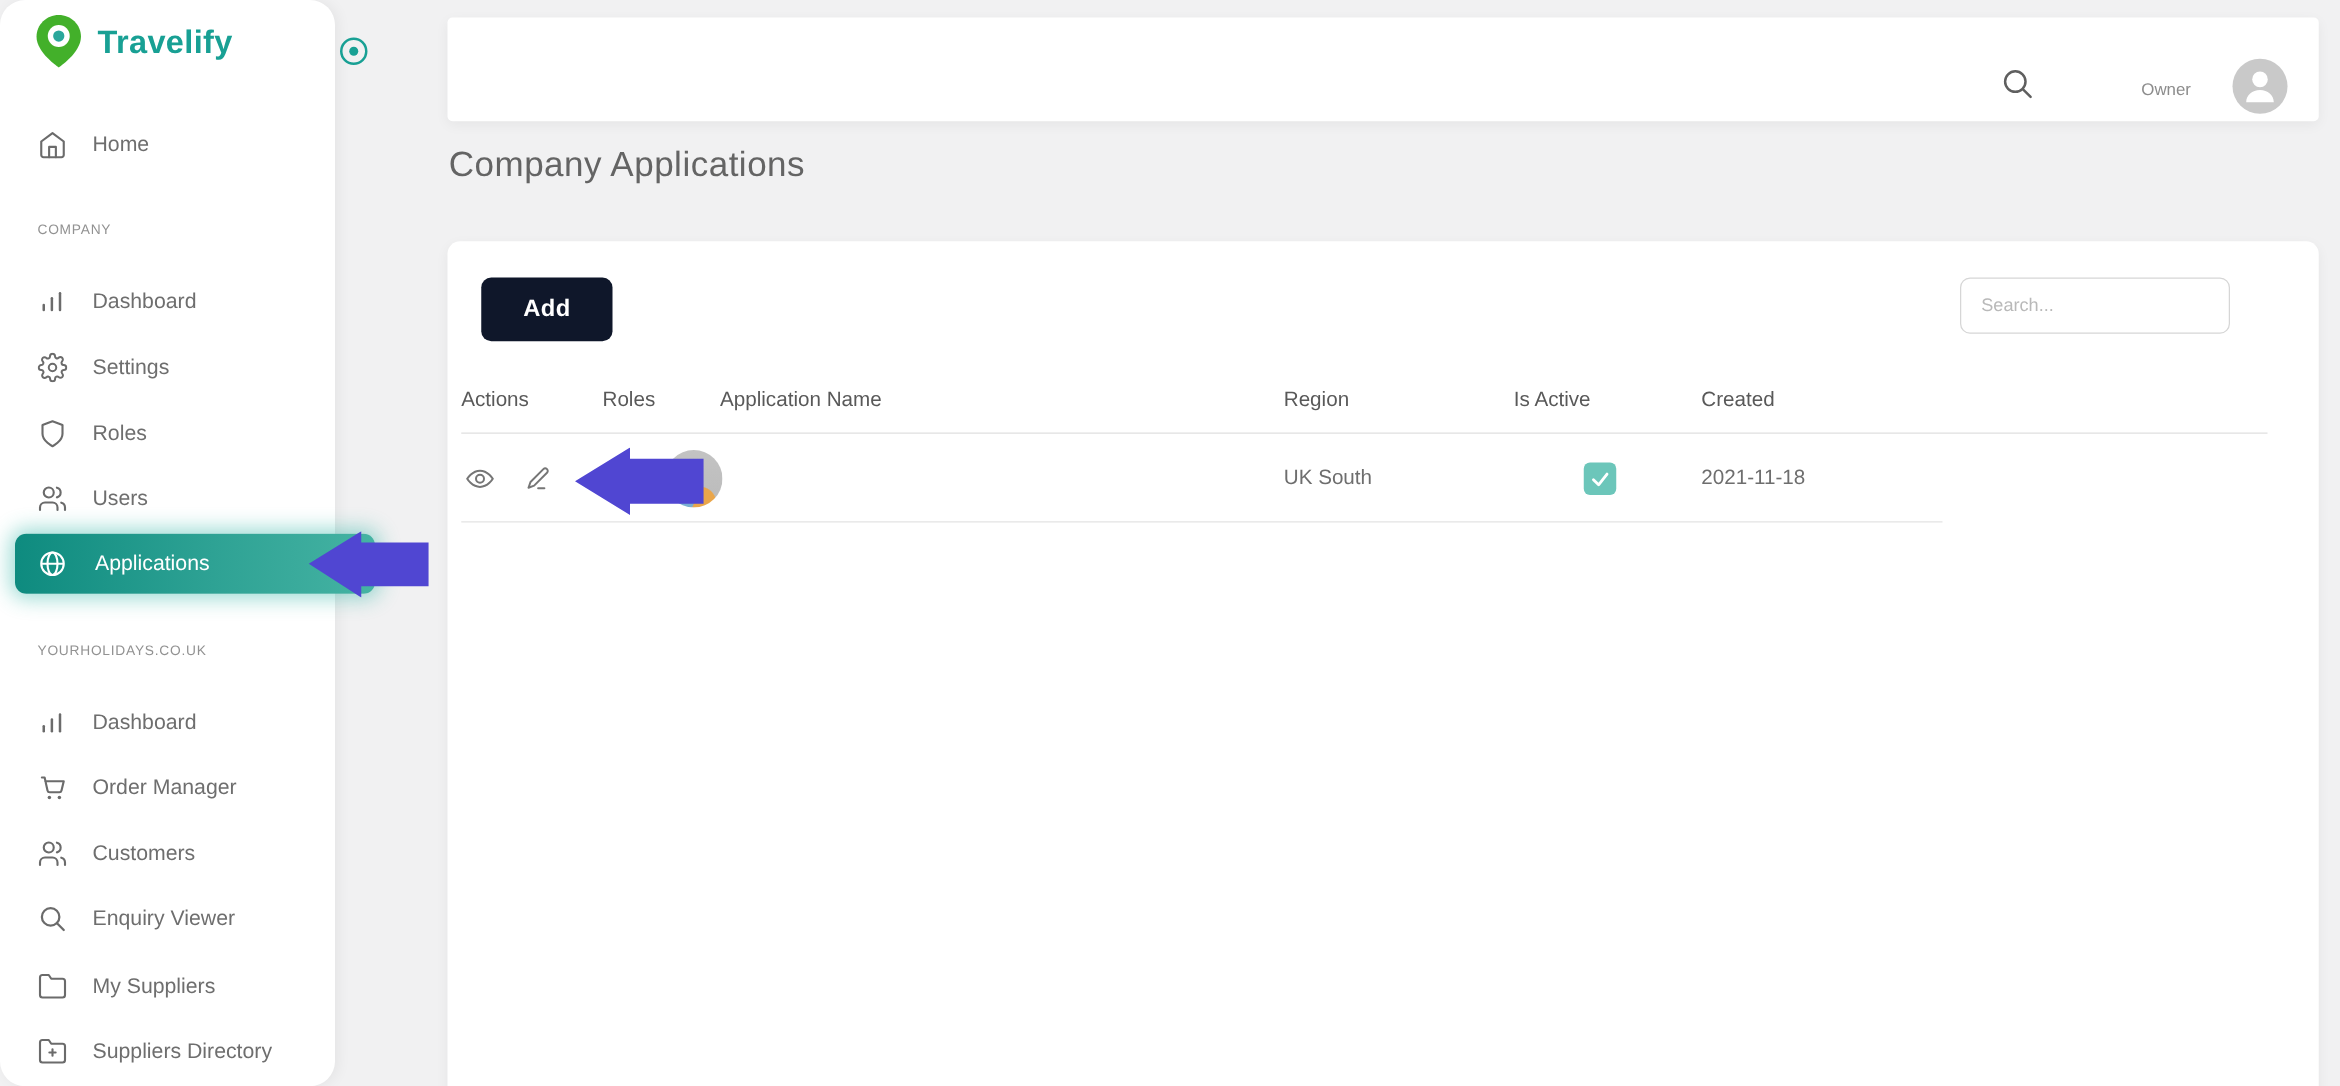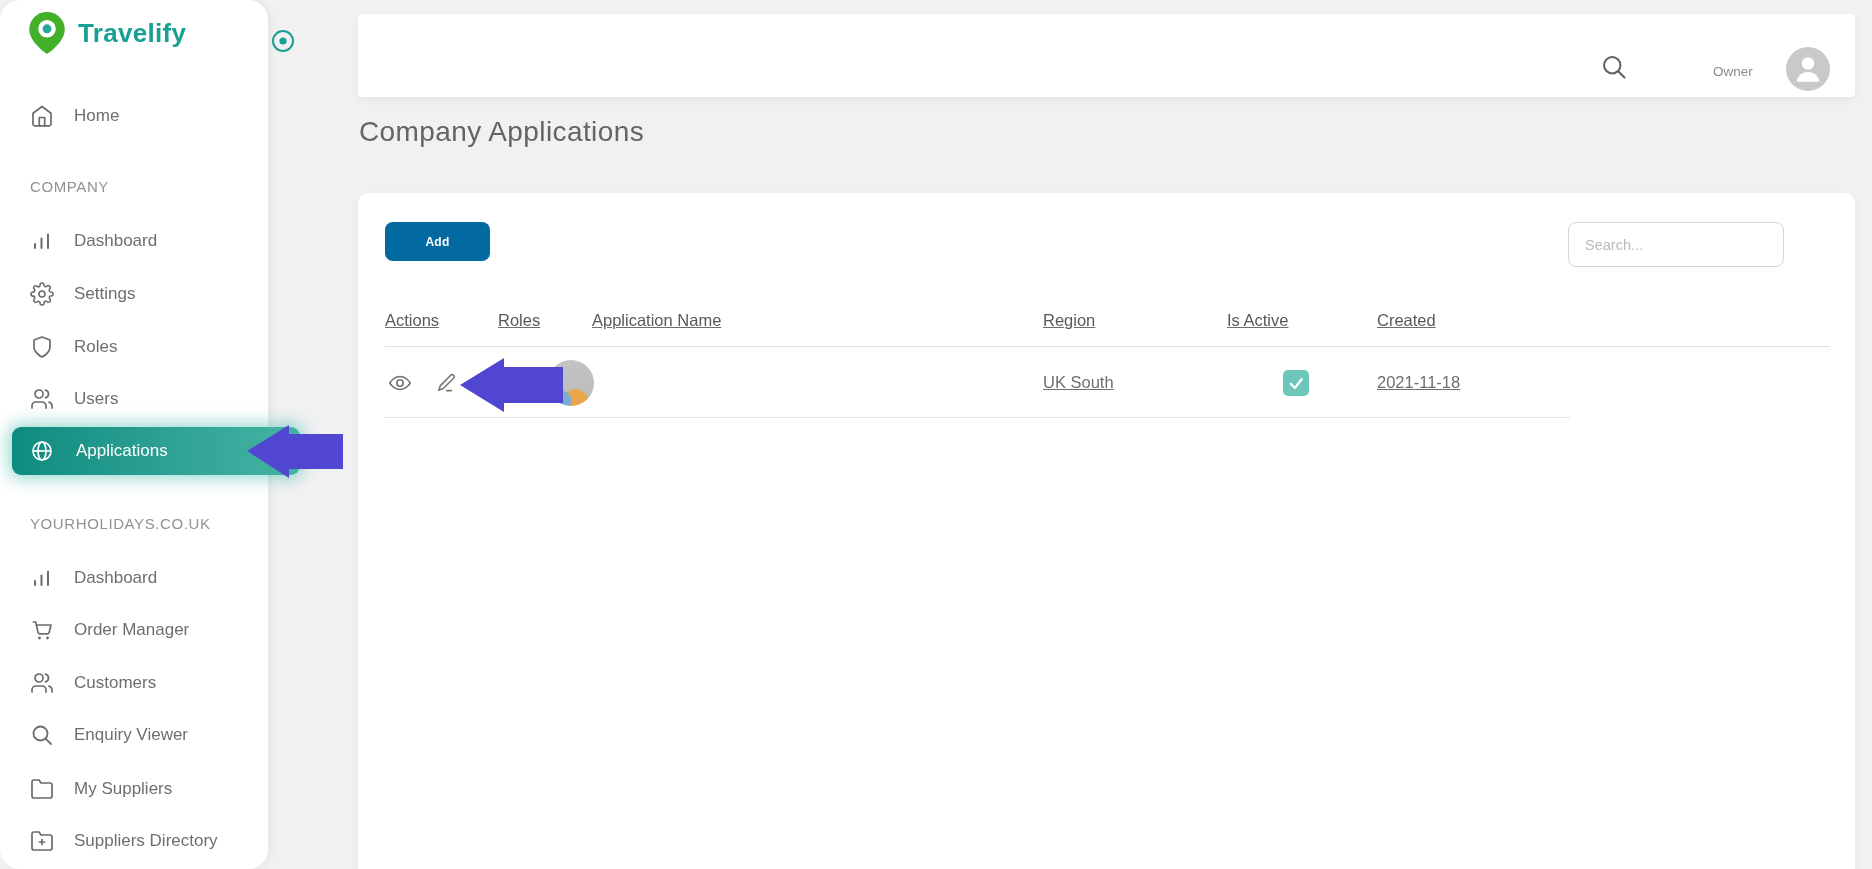--- a/index.html
+++ b/index.html
@@ -30,21 +30,21 @@
   .collapse-btn { position:absolute; left:270px; top:28px; cursor:pointer; }
 
   .nav-item {
     position:absolute; left:0; width:320px; height:44px;
     display:flex; align-items:center; gap:20px; padding-left:30px;
     font-size:17px; color:#6e6e6e; cursor:pointer;
   }
   .nav-item .nav-icon { width:24px; height:24px; color:#6b6b6b; flex:0 0 24px; }
   .nav-section {
     position:absolute; left:30px; height:20px;
-    font-size:15px; color:#929292; letter-spacing:.6px;
+    font-size:11px; color:#929292; letter-spacing:.6px;
   }
   .nav-item.active {
     left:12px; width:288px; height:48px; border-radius:9px;
     background:linear-gradient(90deg,#0e8b7f 0%,#2ea294 55%,#45b3a3 100%);
     box-shadow:0 0 16px 4px rgba(38,178,162,.45);
     color:#ffffff; font-weight:normal; padding-left:18px; gap:22px;
   }
   .nav-item.active .nav-icon { color:#ffffff; }
 
   
@@ -64,33 +64,33 @@
   .page-title {
     position:absolute; left:359px; top:116px;
     font-size:28px; color:#646464; letter-spacing:.4px; font-weight:normal;
   }
 
   .card {
     position:absolute; left:358px; top:193px; width:1497px; height:700px;
     background:#fff; border-radius:10px; box-shadow:0 3px 10px rgba(0,0,0,.05);
   }
   .add-btn {
-    position:absolute; left:27px; top:29px; width:105px; height:39px;
-    background:#0369a1; color:#fff; border:none; border-radius:8px;
-    font-size:12px; font-weight:bold; font-family:inherit; letter-spacing:.3px;
+    position:absolute; left:27px; top:29px; width:105px; height:51px;
+    background:#0f172a; color:#fff; border:none; border-radius:8px;
+    font-size:19px; font-weight:bold; font-family:inherit; letter-spacing:.3px;
     cursor:pointer;
   }
   .search-input {
     position:absolute; left:1210px; top:29px; width:216px; height:45px;
     border:1.5px solid #d6d6d6; border-radius:8px; padding:0 16px;
     font-size:14.5px; font-family:inherit; color:#6e6e6e; outline:none; background:#fff;
   }
   .search-input::placeholder { color:#b9b9b9; }
 
-  .table { position:absolute; left:27px; top:102px; width:1445px;text-decoration:underline; }
+  .table { position:absolute; left:11px; top:102px; width:1445px; }
   .thead, .trow {
     display:grid;
     grid-template-columns:113px 94px 451px 184px 150px 1fr;
     align-items:center;
   }
   .thead { height:52px; border-bottom:1px solid #e0e0e0; font-size:16.5px; color:#595959; }
   .trow  { height:71px; font-size:16.5px; color:#6e6e6e; position:relative; }
   .trow::after {
     content:""; position:absolute; left:0; bottom:0; width:1185px;
     border-bottom:1px solid #e3e3e3;

